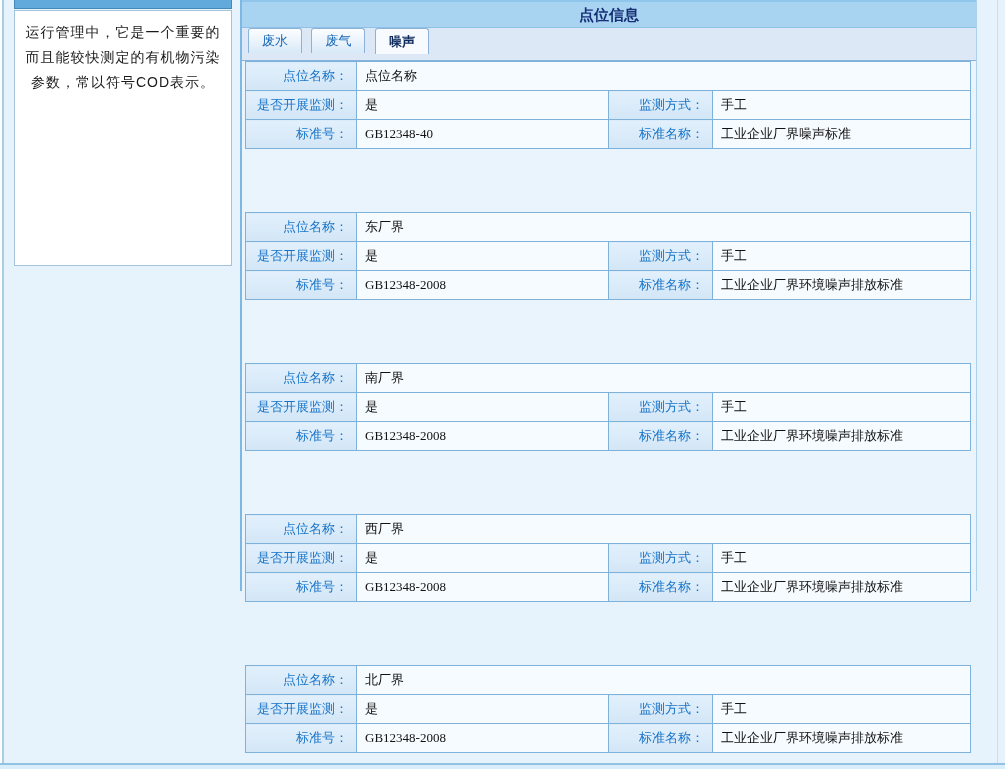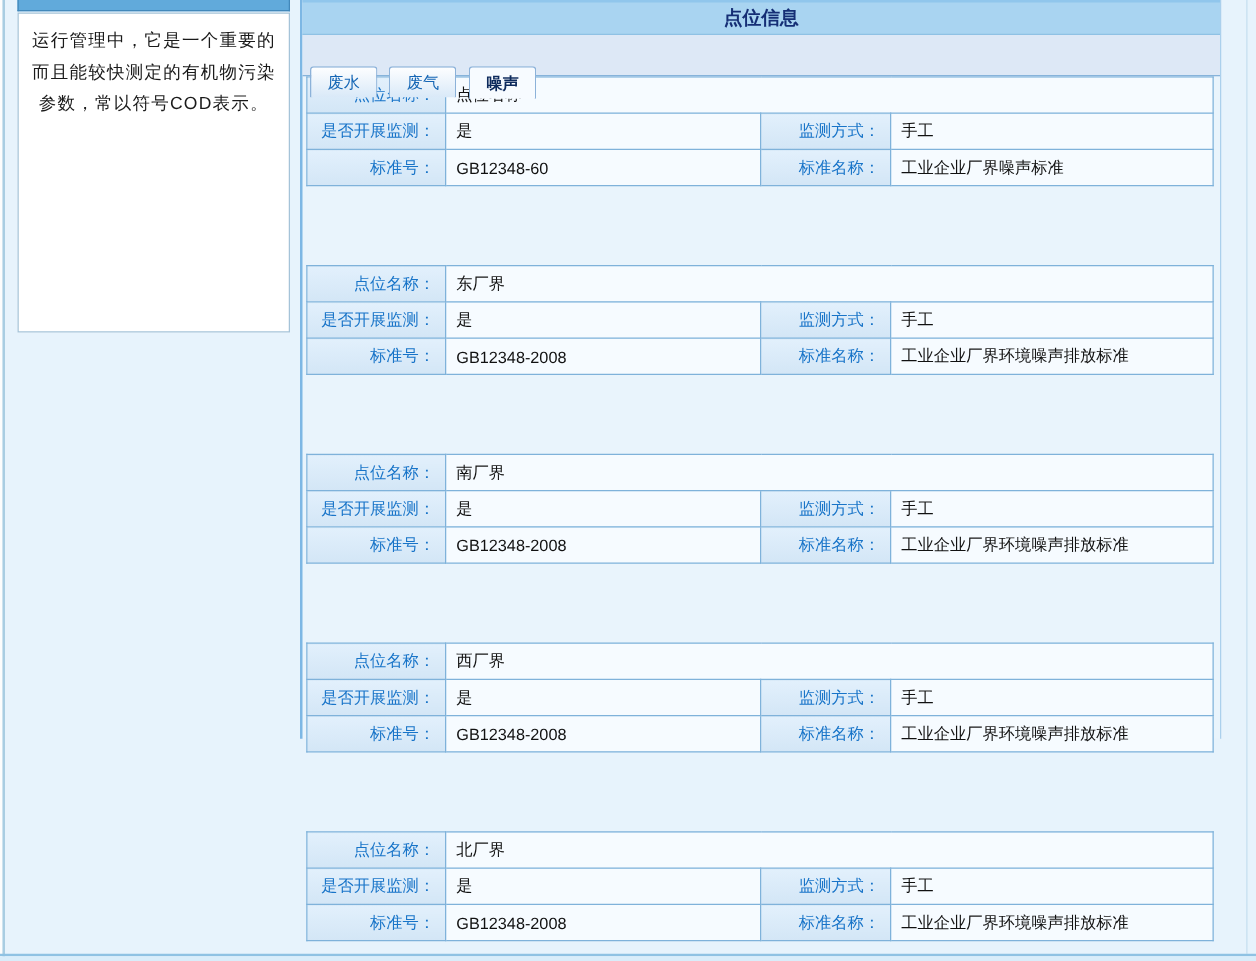--- a/index.html
+++ b/index.html
@@ -37,42 +37,42 @@
   }
   .main-header {
     height:28px; background:#a9d4f1;
     border-top:2px solid #90c6ec; border-bottom:1px solid #8fc1e4;
     text-align:center; line-height:25px;
     font-weight:bold; font-size:15px; color:#152e75;
   }
   .tabstrip {
     height:33px; background:#dde8f6;
     border-bottom:1px solid #86b3da;
-    padding:25px 0 0 6px;
+    padding:0 0 0 6px;
     position:relative;
   }
   .tab {
     display:inline-block; height:25px; line-height:24px;
     padding:0 13px; margin-right:5px;
     border:1px solid #8cb2d9; border-bottom:none;
     border-radius:3px 3px 0 0;
     background:linear-gradient(#fdfeff,#d9e9f8);
     color:#1566b5; font-size:13px;
     vertical-align:bottom; cursor:pointer;
   }
   .tab.active {
     height:26px; line-height:25px; margin-bottom:-1px;
     background:#f7fbff; font-weight:bold; color:#0d2a5c;
     position:relative; z-index:2;
   }
 
   .content { padding-left:3px; }
   .gap { height:63px; }
 
-  table.record { border-collapse:collapse; width:725px; table-layout:fixed; }
+  table.record { border-collapse:collapse; width:725px; table-layout:fixed;font-family:Liberation Serif, serif; }
   table.record td {
     border:1px solid #7fb2da; height:29px;
     font-size:13px; padding:0 8px; overflow:hidden; white-space:nowrap;
   }
   td.lbl {
     background:linear-gradient(#e2f0fc,#d3e6f6);
     color:#1874c8; text-align:right;
   }
   td.val { background:#f6fbff; color:#111111; }
 
@@ -117,21 +117,21 @@
         <td class="val" colspan="3">点位名称</td>
       </tr>
       <tr>
         <td class="lbl">是否开展监测：</td>
         <td class="val">是</td>
         <td class="lbl">监测方式：</td>
         <td class="val">手工</td>
       </tr>
       <tr>
         <td class="lbl">标准号：</td>
-        <td class="val">GB12348-60</td>
+        <td class="val">GB12348-40</td>
         <td class="lbl">标准名称：</td>
         <td class="val">工业企业厂界噪声标准</td>
       </tr>
     </tbody>
       </table>
     <div class="gap"></div>
 
     <table class="record">
       <colgroup>
           <col style="width:111px">

